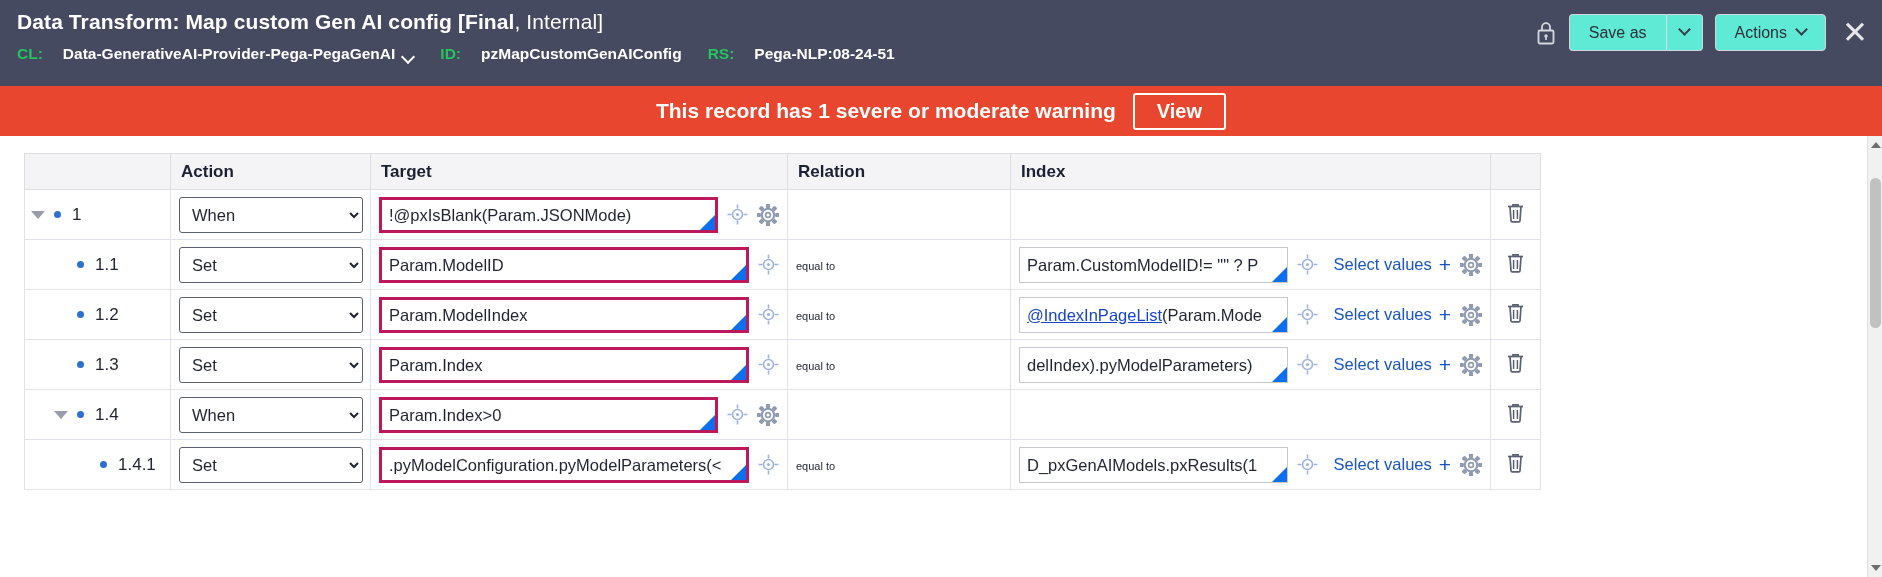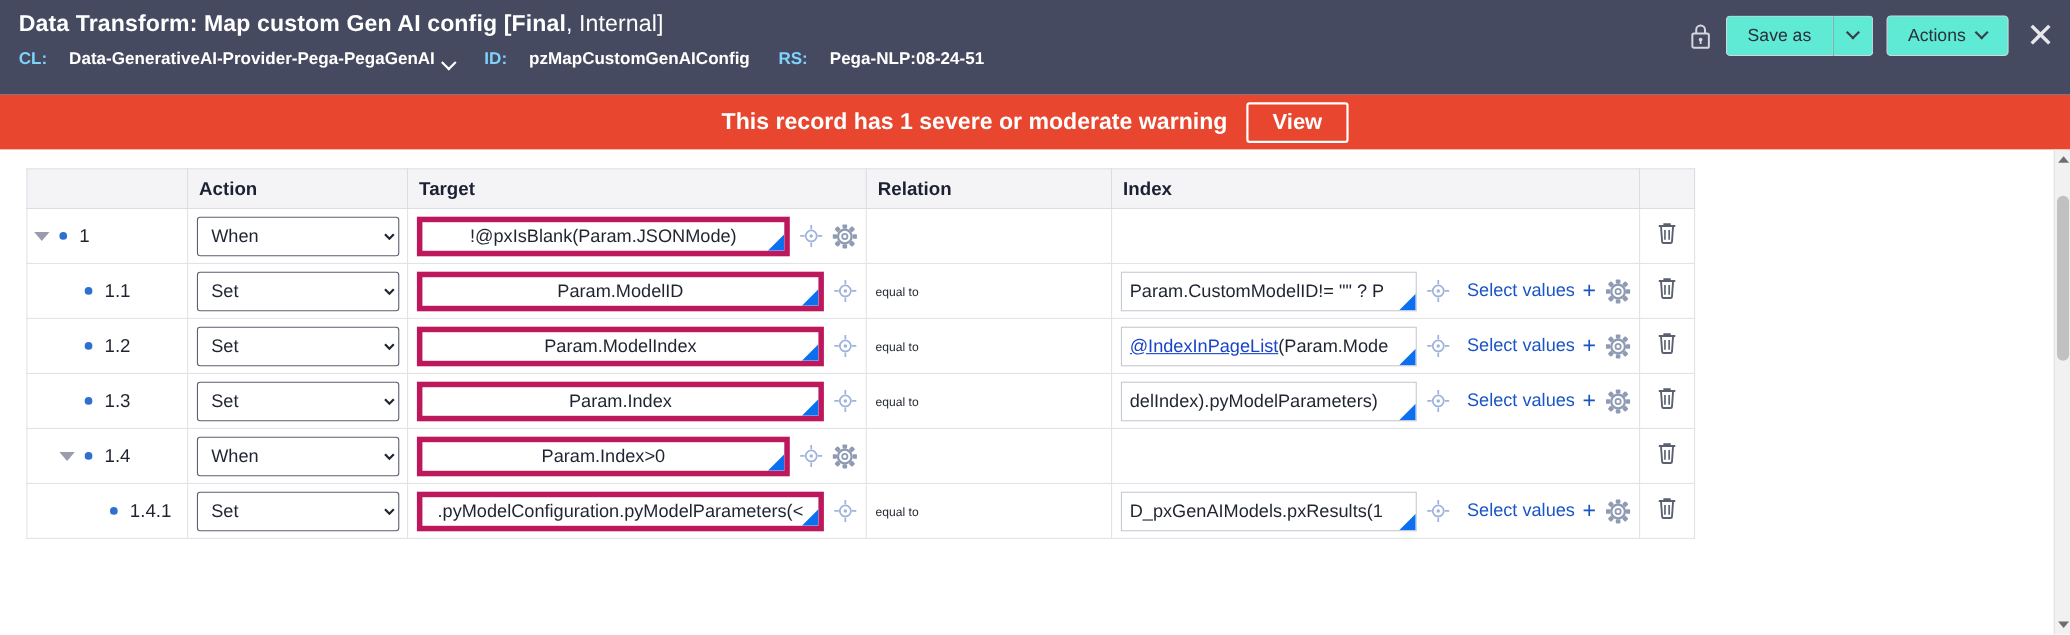--- a/index.html
+++ b/index.html
@@ -28,21 +28,21 @@
   }
   .hdr-title .soft { font-weight: normal; }
   .hdr-meta {
     margin-top: 9px;
     font-size: 15.5px;
     display: flex;
     align-items: center;
     white-space: nowrap;
     line-height: 20px;
   }
-  .hdr-meta .lbl { color: #7dd3fc; font-weight: bold; }
+  .hdr-meta .lbl { color: #22c55e; font-weight: bold; }
   .hdr-meta .val { color: #ffffff; font-weight: bold; margin-left: 20px; }
   .hdr-meta .gap { display: inline-block; width: 26px; }
   .caret-dn {
     display: inline-block;
     margin-left: 8px;
     width: 11px; height: 7px;
     position: relative;
     top: 1px;
   }
   .caret-dn::before {
@@ -215,21 +215,21 @@
     flex: 1 1 auto;
     min-width: 0;
     height: 36px;
     border: 1px solid #c7c9d1;
     background: #ffffff;
     display: flex;
     align-items: center;
     padding: 0 7px;
     overflow: hidden;
   }
-  .expr.focusring { border: 5px solid #be185d; justify-content: center; }
+  .expr.focusring { border: 3px solid #be185d; }
   .expr .txt {
     white-space: nowrap;
     overflow: hidden;
     font-size: 16.5px;
     color: #1f2430;
     line-height: 34px;
   }
   .expr .txt.link {
     color: #1f2430;
   }

